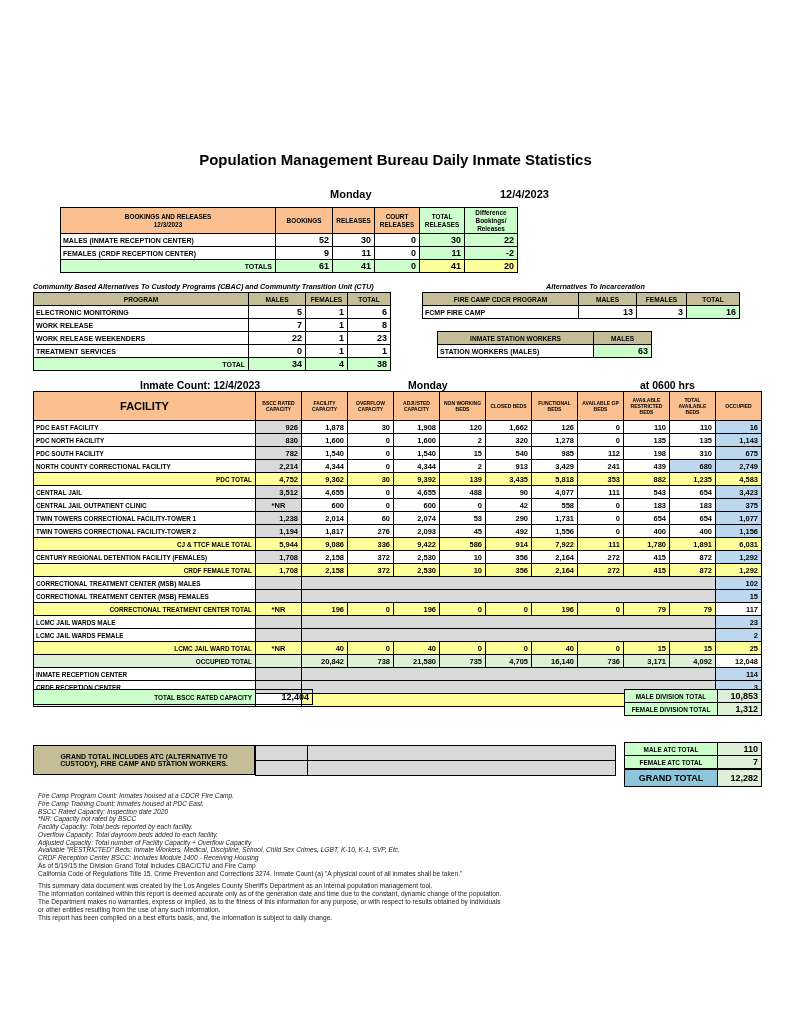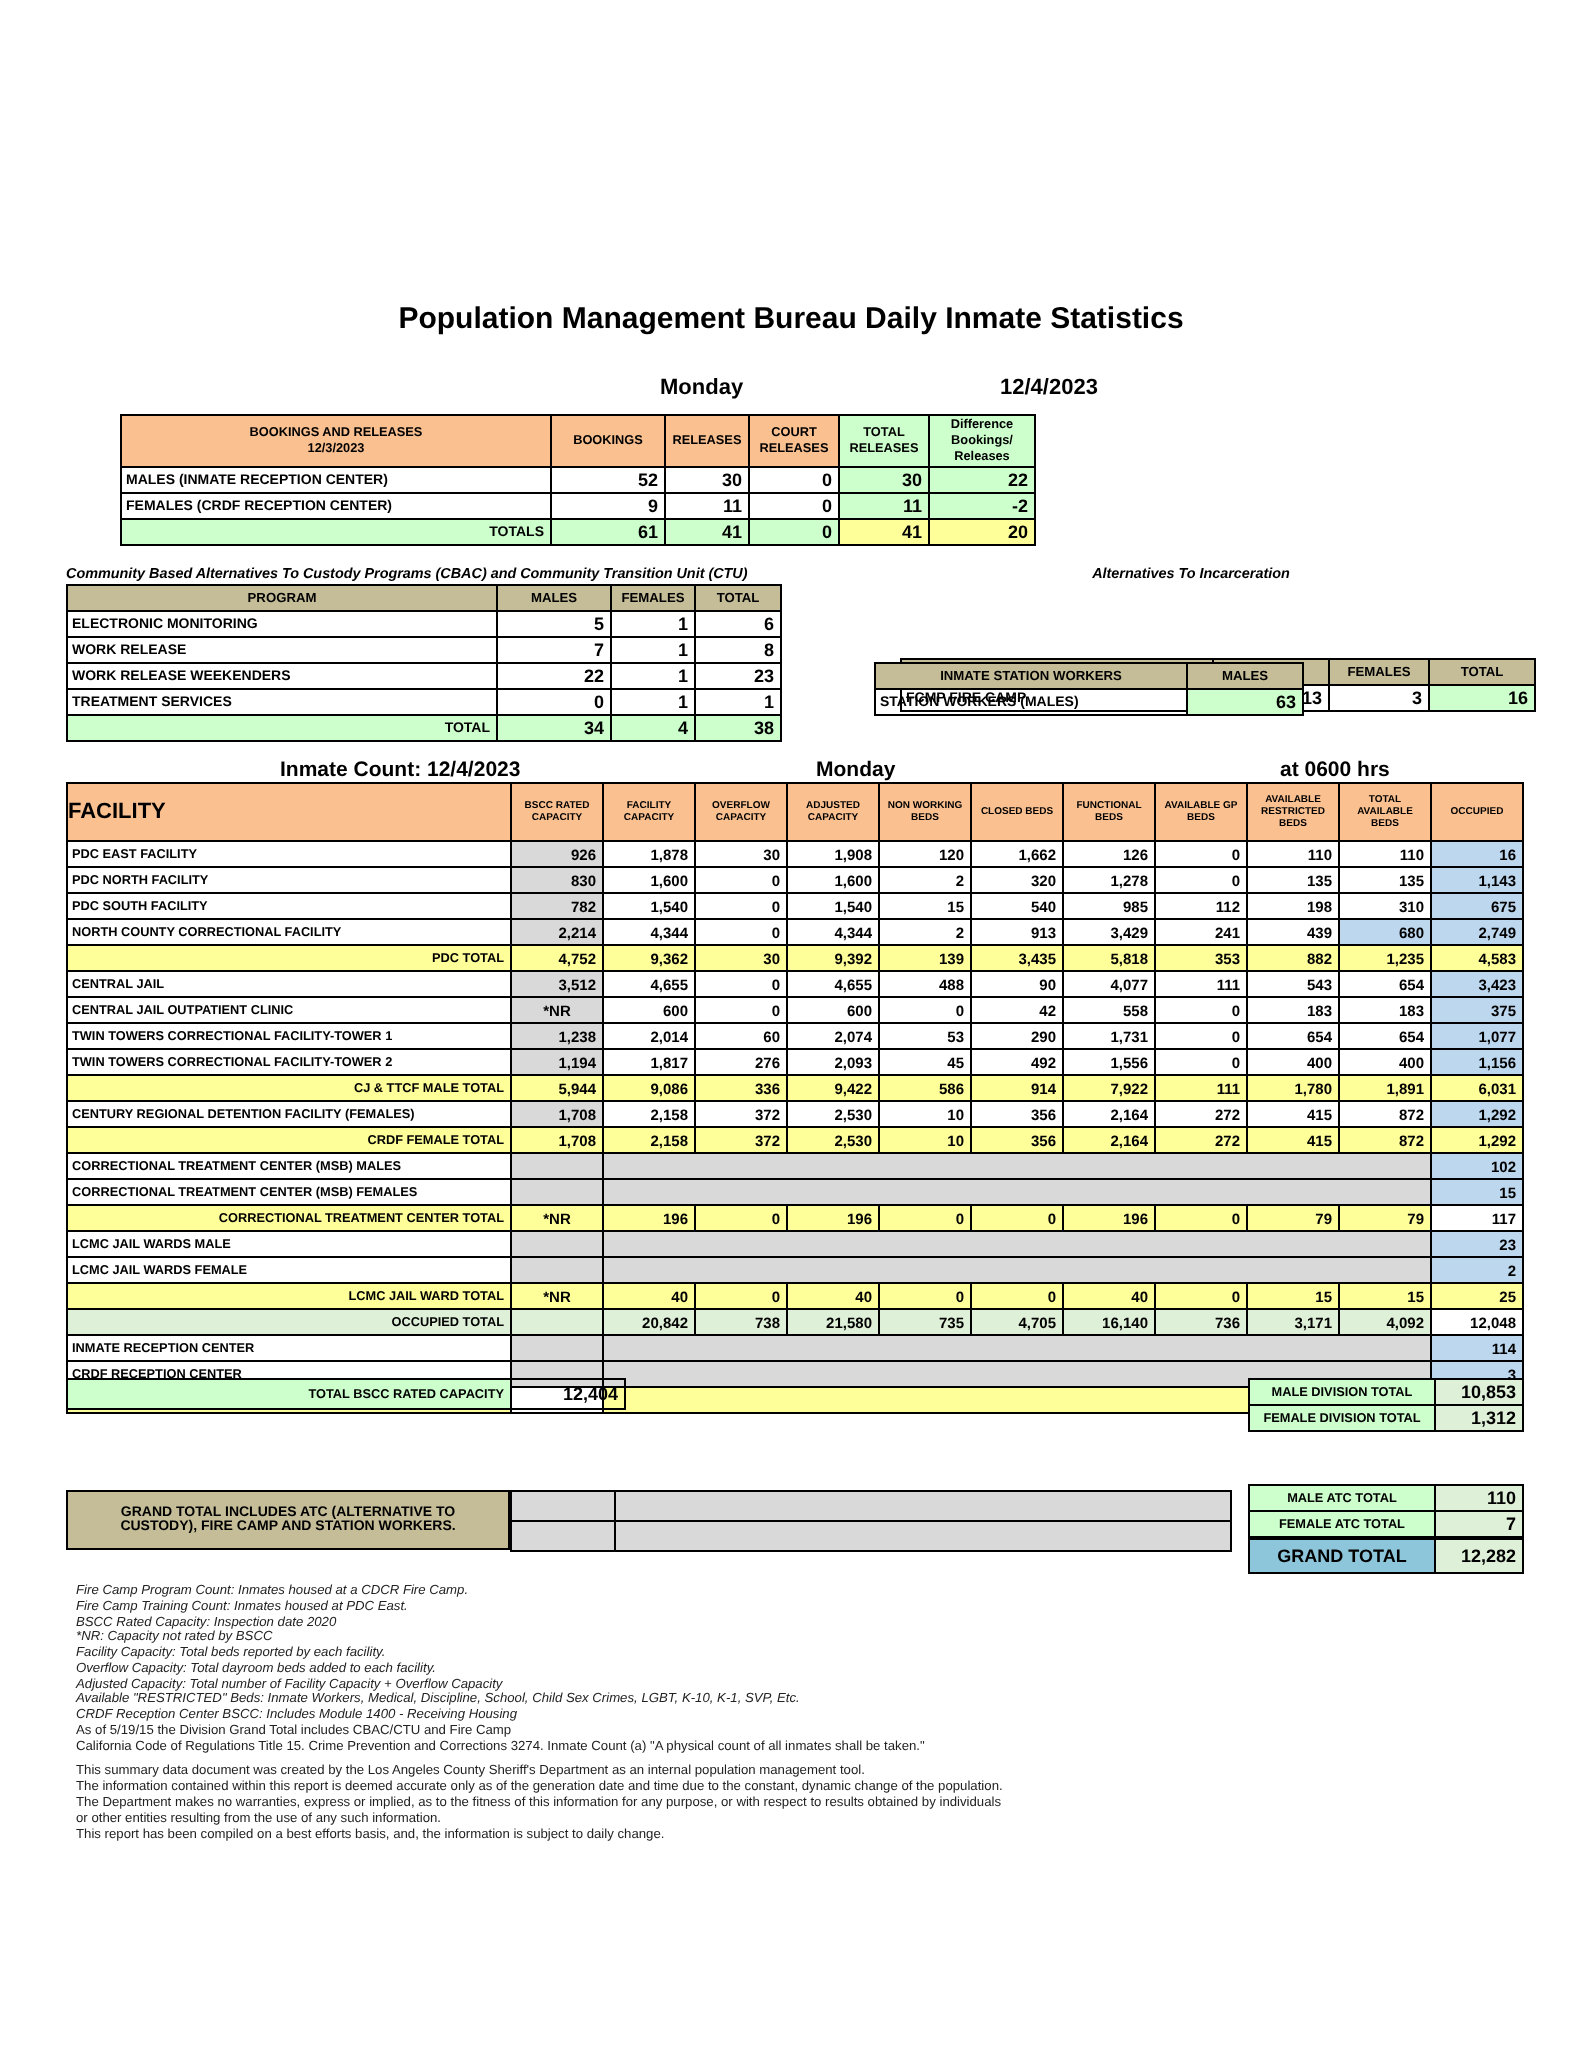--- a/index.html
+++ b/index.html
@@ -18,21 +18,21 @@
   .cap { font-size:11px; font-weight:bold; color:#000; }
 
   table { border-collapse:collapse; table-layout:fixed; border:1.5px solid #000; }
   td { border:1px solid #000; font-weight:bold; color:#000; overflow:hidden; white-space:nowrap; vertical-align:middle; height:13px; }
 
   
   .fl { text-align:left;  font-size:6.4px; padding:0 2px; }
   .rl { text-align:right; font-size:6.4px; padding:0 3px; }
   .n  { text-align:right; font-size:7.5px; padding:0 3px; }
   .h  { text-align:center; font-size:5px;  line-height:1.25; white-space:pre-line; background:#FAC090; }
-  .hbig { font-size:11px; background:#FAC090; }
+  .hbig { text-align:center; font-size:11px; background:#FAC090; }
   .hg { text-align:center; font-size:5px; line-height:1.25; white-space:pre-line; background:#CCFFCC; }
   .ht { text-align:center; font-size:6.6px; background:#C4BD97; }
   .or { background:#FAC090; }
   .gr { background:#CCFFCC; }
   .ye { background:#FFFF99; }
   .bl { background:#BDD7EE; }
   .gy { background:#D9D9D9; }
   .pg { background:#DFF0D8; }
   .cy { background:#8DC6DB; }
   .ctr { text-align:center;margin-top:20px; }
@@ -157,21 +157,21 @@
         <tr>
           <td class="rl gr">TOTAL</td>
           <td class="n gr">34</td>
           <td class="n gr">4</td>
           <td class="n gr">38</td>
         </tr>
       </tbody>
   </table>
 
   <div class="abs sec-title" style="left:437px; top:282px; width:317px; text-align:center;">Alternatives To Incarceration</div>
-  <table class="abs t-side" style="left:450px; top:292px; width:317px;margin-top:37px;">
+  <table class="abs t-side" style="left:422px; top:292px; width:317px;">
     <colgroup>
         <col style="width:156px">
         <col style="width:58px">
         <col style="width:50px">
         <col style="width:53px">
       </colgroup>
     <tbody>
         <tr>
           <td class="ht">FIRE CAMP CDCR PROGRAM</td>
           <td class="ht">MALES</td>

